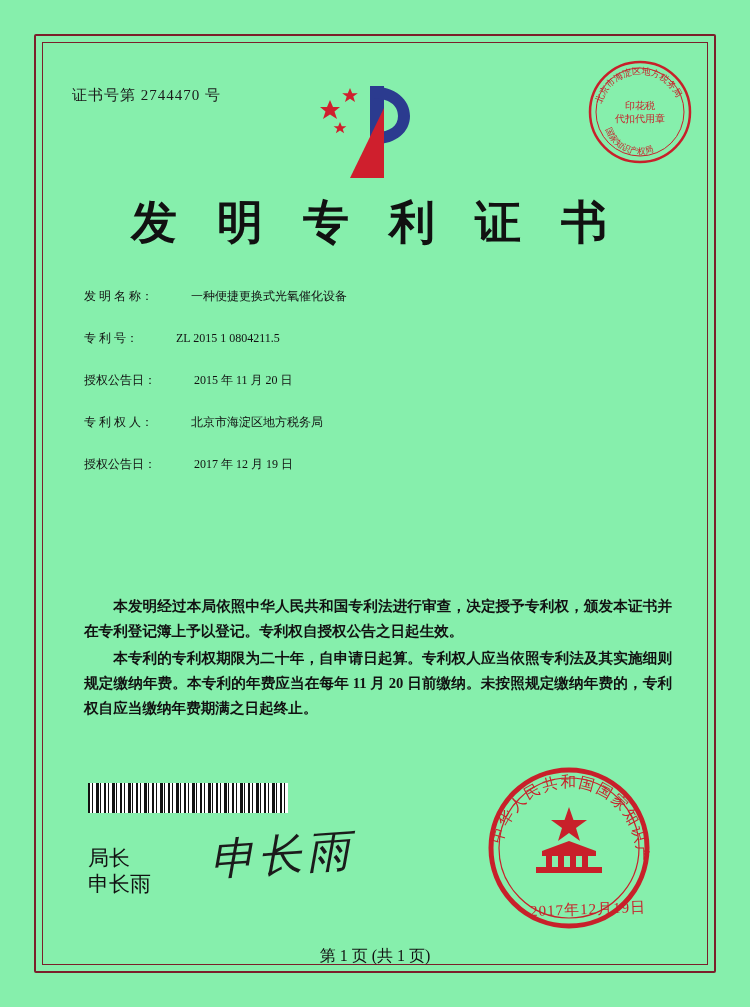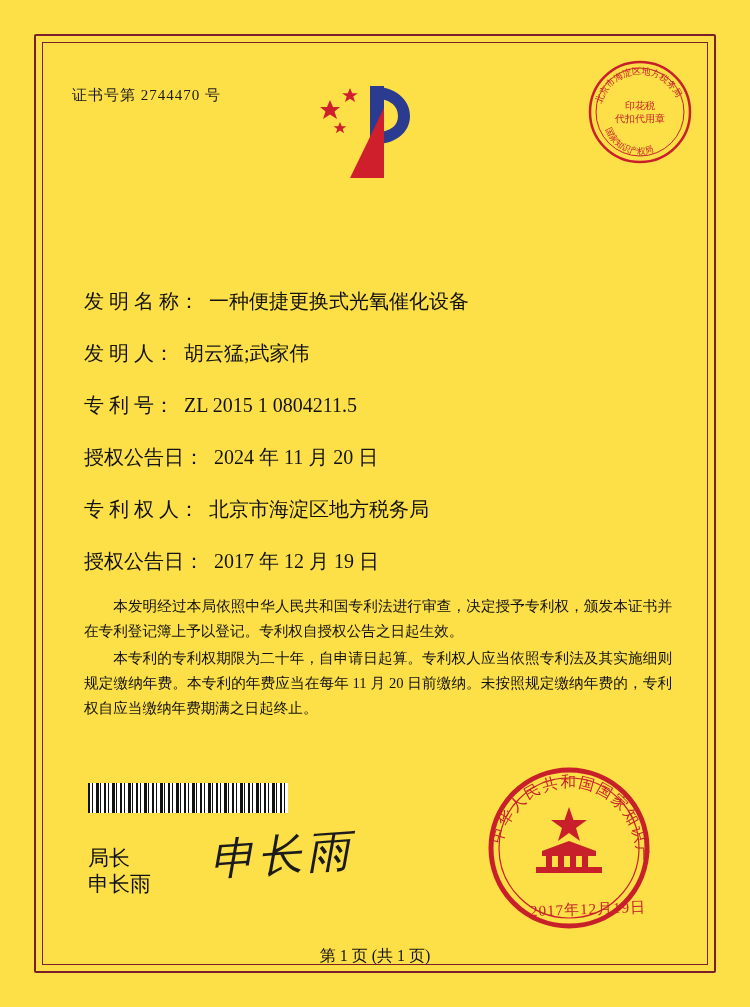--- a/index.html
+++ b/index.html
@@ -6,21 +6,21 @@
   body{
     width:750px;height:1007px;
     background:#ffffff;
     font-family:"Liberation Serif","DejaVu Serif",serif;
     color:#111;
     position:relative;
     overflow:hidden;
   }
   .page{
     position:absolute;inset:0;
-    background:#fde047;
+    background:#86efac;
   }
   
   .border-outer{
     position:absolute;
     left:34px;top:34px;right:34px;bottom:34px;
     border:2px solid #7b1f2b;
     border-radius:2px;
   }
   .border-inner{
     position:absolute;
@@ -63,41 +63,42 @@
   }
 
   
   .fields{
     position:absolute;left:84px;top:288px;right:70px;
   }
   .field-row{
     display:flex;
     align-items:baseline;
     margin-bottom:25px;
-    font-size:20px;
+    font-size:12px;
+    gap:28px;
   }
   .field-label{
     white-space:pre;
     color:#111;
     flex:0 0 auto;
   }
   .field-value{
     margin-left:10px;
     color:#111;
     text-align:center;
   }
 
   
   .paras{
     position:absolute;left:84px;top:594px;right:78px;
     font-size:14.6px;
     line-height:25px;
     text-align:justify;
   }
-  .paras p{margin:0 0 2px 0;text-indent:2em;}
+  .paras p{margin:0 0 2px 0;text-indent:2em;font-weight:bold;}
 
   
   .barcode{
     position:absolute;left:88px;top:783px;
     width:200px;height:30px;
     background:repeating-linear-gradient(90deg,
       #111 0px,#111 2px,#fff 2px,#fff 4px,
       #111 4px,#111 5px,#fff 5px,#fff 8px,
       #111 8px,#111 11px,#fff 11px,#fff 12px,
       #111 12px,#111 13px,#fff 13px,#fff 16px);
@@ -175,37 +176,34 @@
       </text>
       <path id="arcBot" d="M 20 62 A 36 36 0 0 0 92 62" fill="none"></path>
       <text font-size="8.5" fill="#c8202a" font-family="DejaVu Serif, serif">
         <textPath href="#arcBot" startOffset="10%">国家知识产权局</textPath>
       </text>
       <text x="56" y="53" text-anchor="middle" font-size="10" fill="#c8202a" font-family="DejaVu Serif, serif">印花税</text>
       <text x="56" y="66" text-anchor="middle" font-size="10" fill="#c8202a" font-family="DejaVu Serif, serif">代扣代用章</text>
     </svg>
   </div>
 
+  <div class="doc-title">发 明 专 利 证 书</div>
 
   <div class="fields">
     <div class="field-row">
       <span class="field-label">发 明 名 称：</span>
       <span class="field-value">一种便捷更换式光氧催化设备</span>
     </div>
     <div class="field-row">
-      <span class="field-label">发 明 人：</span>
-      <span class="field-value">胡云猛;武家伟</span>
-    </div>
-    <div class="field-row">
       <span class="field-label">专 利 号：</span>
       <span class="field-value">ZL 2015 1 0804211.5</span>
     </div>
     <div class="field-row">
       <span class="field-label">授权公告日：</span>
-      <span class="field-value">2024 年 11 月 20 日</span>
+      <span class="field-value">2015 年 11 月 20 日</span>
     </div>
     <div class="field-row">
       <span class="field-label">专 利 权 人：</span>
       <span class="field-value">北京市海淀区地方税务局</span>
     </div>
     <div class="field-row">
       <span class="field-label">授权公告日：</span>
       <span class="field-value">2017 年 12 月 19 日</span>
     </div>
   </div>

